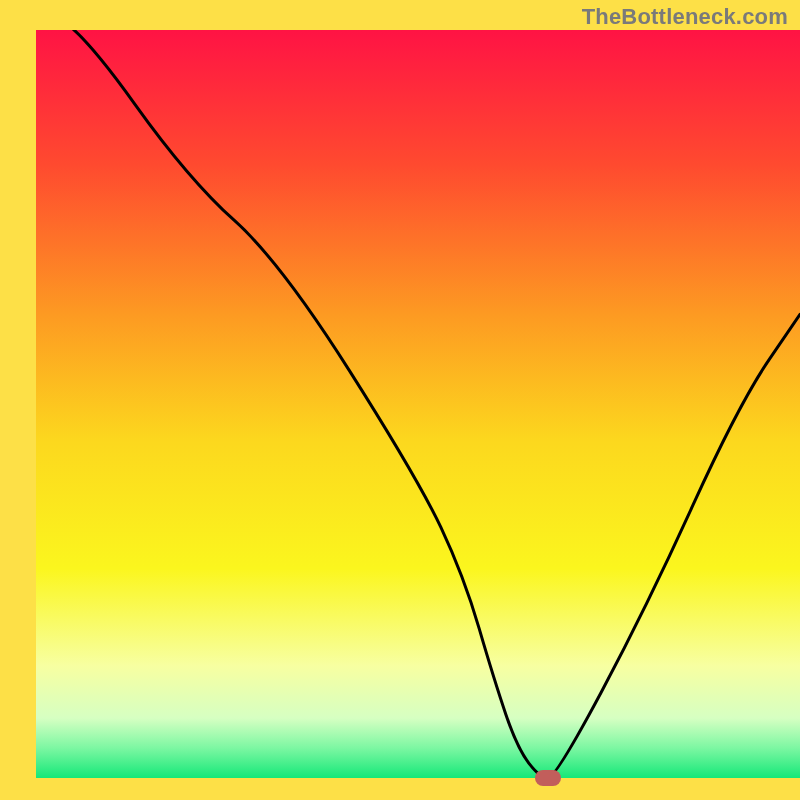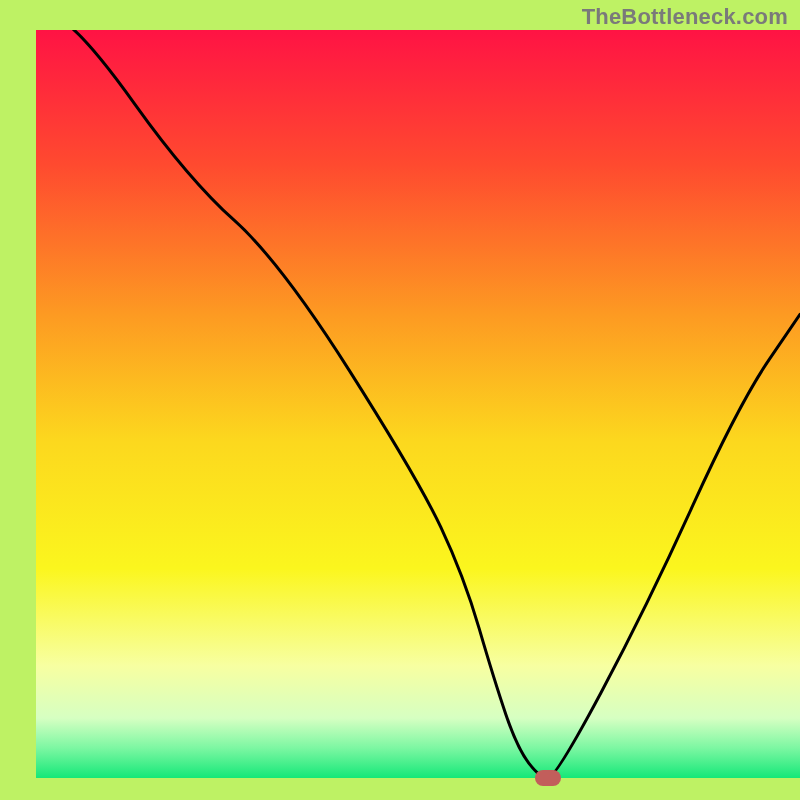--- a/index.html
+++ b/index.html
@@ -7,21 +7,21 @@
     padding: 0;
     width: 800px;
     height: 800px;
     background: #000;
     overflow: hidden;
   }
   .frame {
     position: relative;
     width: 800px;
     height: 800px;
-    background: #bef264;
+    background: #fde047;
   }
   .watermark {
     position: absolute;
     top: 4px;
     right: 12px;
     font-family: Arial, Helvetica, sans-serif;
     font-size: 22px;
     font-weight: 600;
     color: #7a7a7a;
     letter-spacing: 0.2px;

